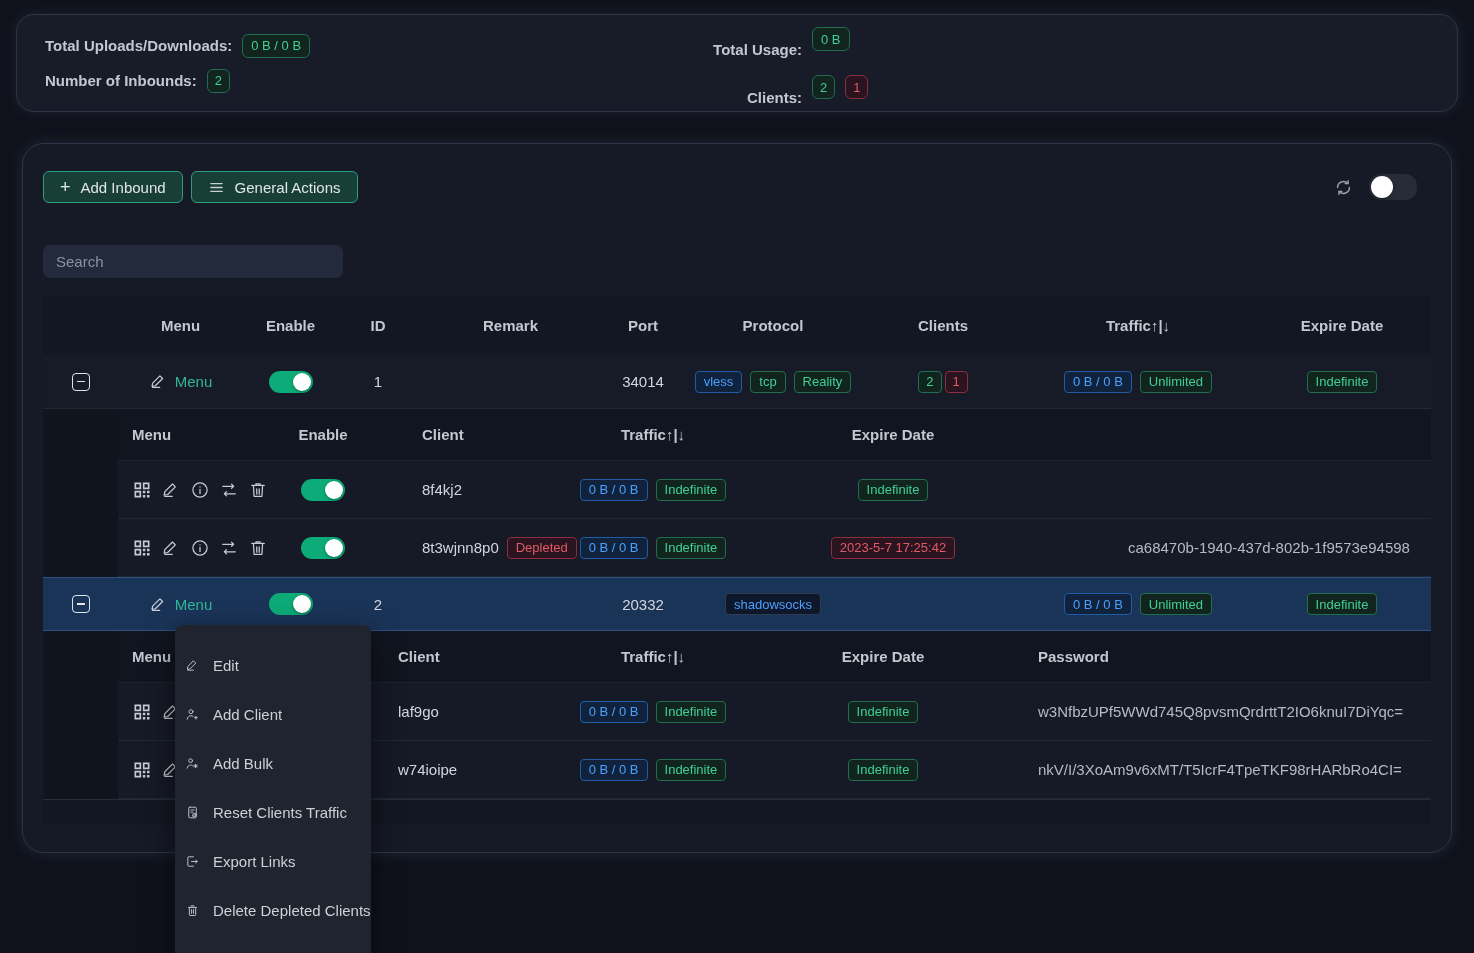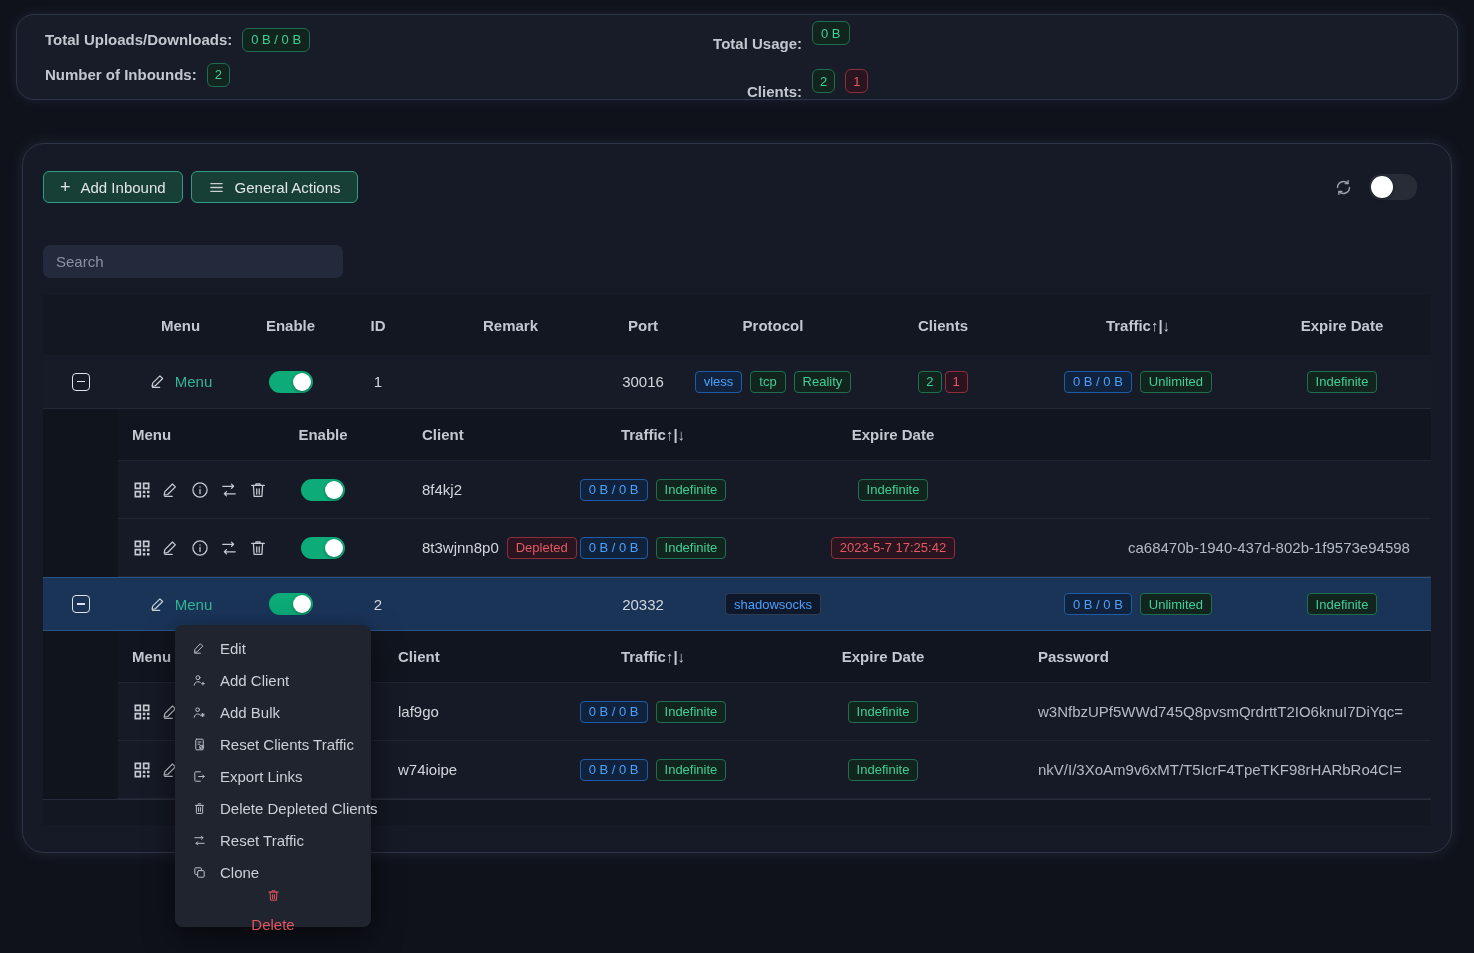--- a/index.html
+++ b/index.html
@@ -6,21 +6,21 @@
   html,body { width:1474px; height:953px; }
   body {
     background:#0f121b;
     font-family:"Liberation Sans", sans-serif;
     position:relative;
     overflow:hidden;
     color:#d3d6dc;
   }
   
   .stats-card {
-    position:absolute; left:16px; top:14px; right:16px; height:86px;
+    position:absolute; left:16px; top:14px; right:16px; height:98px;
     background:#181c28; border:1px solid #2e3547; border-radius:18px;
     box-shadow:0 0 14px rgba(140,160,220,0.12);
     display:flex; align-items:center; padding:16px 28px;
   }
   .stats-col { display:flex; flex-direction:column; gap:11px; }
   .stats-col.left { flex:0 0 661px; }
   .stat-line { display:flex; align-items:center; gap:10px; }
   .stat-label { font-size:15px; font-weight:700; color:#c2c7d0; }
   .stat-label.ralign { width:96px; text-align:right; display:inline-block;margin-top:20px; }
   .main-card {
@@ -100,21 +100,21 @@
   .action-icon { display:inline-flex; cursor:pointer; }
   .action-icon svg { width:20px; height:20px; stroke:#c6cad2; stroke-width:1.5; fill:none; stroke-linecap:round; stroke-linejoin:round; display:block; }
   .action-icon.filled svg { fill:#c6cad2; stroke:none; }
   .tfoot { height:26px; background:#131722; border-top:1px solid #262c3b; }
   
   .context-menu {
     position:absolute; left:175px; top:625px; width:196px;
     background:#20242e; border-radius:8px; padding:7px 0;
     box-shadow:0 10px 30px rgba(0,0,0,0.55); z-index:50;
   }
-  .menu-item { display:flex; align-items:center; gap:13px; height:32px; padding:0 17px; color:#ccd0d7; font-size:15px; cursor:pointer; white-space:nowrap; }
+  .menu-item { display:flex; align-items:center; gap:13px; height:32px; padding:0 10px; color:#ccd0d7; font-size:15px; cursor:pointer; white-space:nowrap;margin-top:17px; }
   .menu-item svg { width:15px; height:15px; stroke:#b9bec7; stroke-width:1.6; fill:none; stroke-linecap:round; stroke-linejoin:round; flex:0 0 15px; }
   .menu-item.danger { color:#e2555f;flex-direction:column; }
   .menu-item.danger svg { stroke:#e2555f; }
 </style>
 </head>
 <body>
 
 <div class="stats-card">
   <div class="stats-col left">
     <div class="stat-line">
@@ -195,21 +195,21 @@
           <span>Menu</span>
         </button>
       </div>
       <div class="cell">
           <span class="switch">
             <span class="knob"></span>
           </span>
         </div>
       <div class="cell num">1</div>
       <div class="cell num"></div>
-      <div class="cell num">30016</div>
+      <div class="cell num">34014</div>
       <div class="cell">
         <span class="badge b-blue">vless</span>
         <span class="badge b-green">tcp</span>
         <span class="badge b-green">Reality</span>
       </div>
       <div class="cell badges-tight">
         <span class="badge numb b-green">2</span>
         <span class="badge numb b-red">1</span>
       </div>
       <div class="cell">

